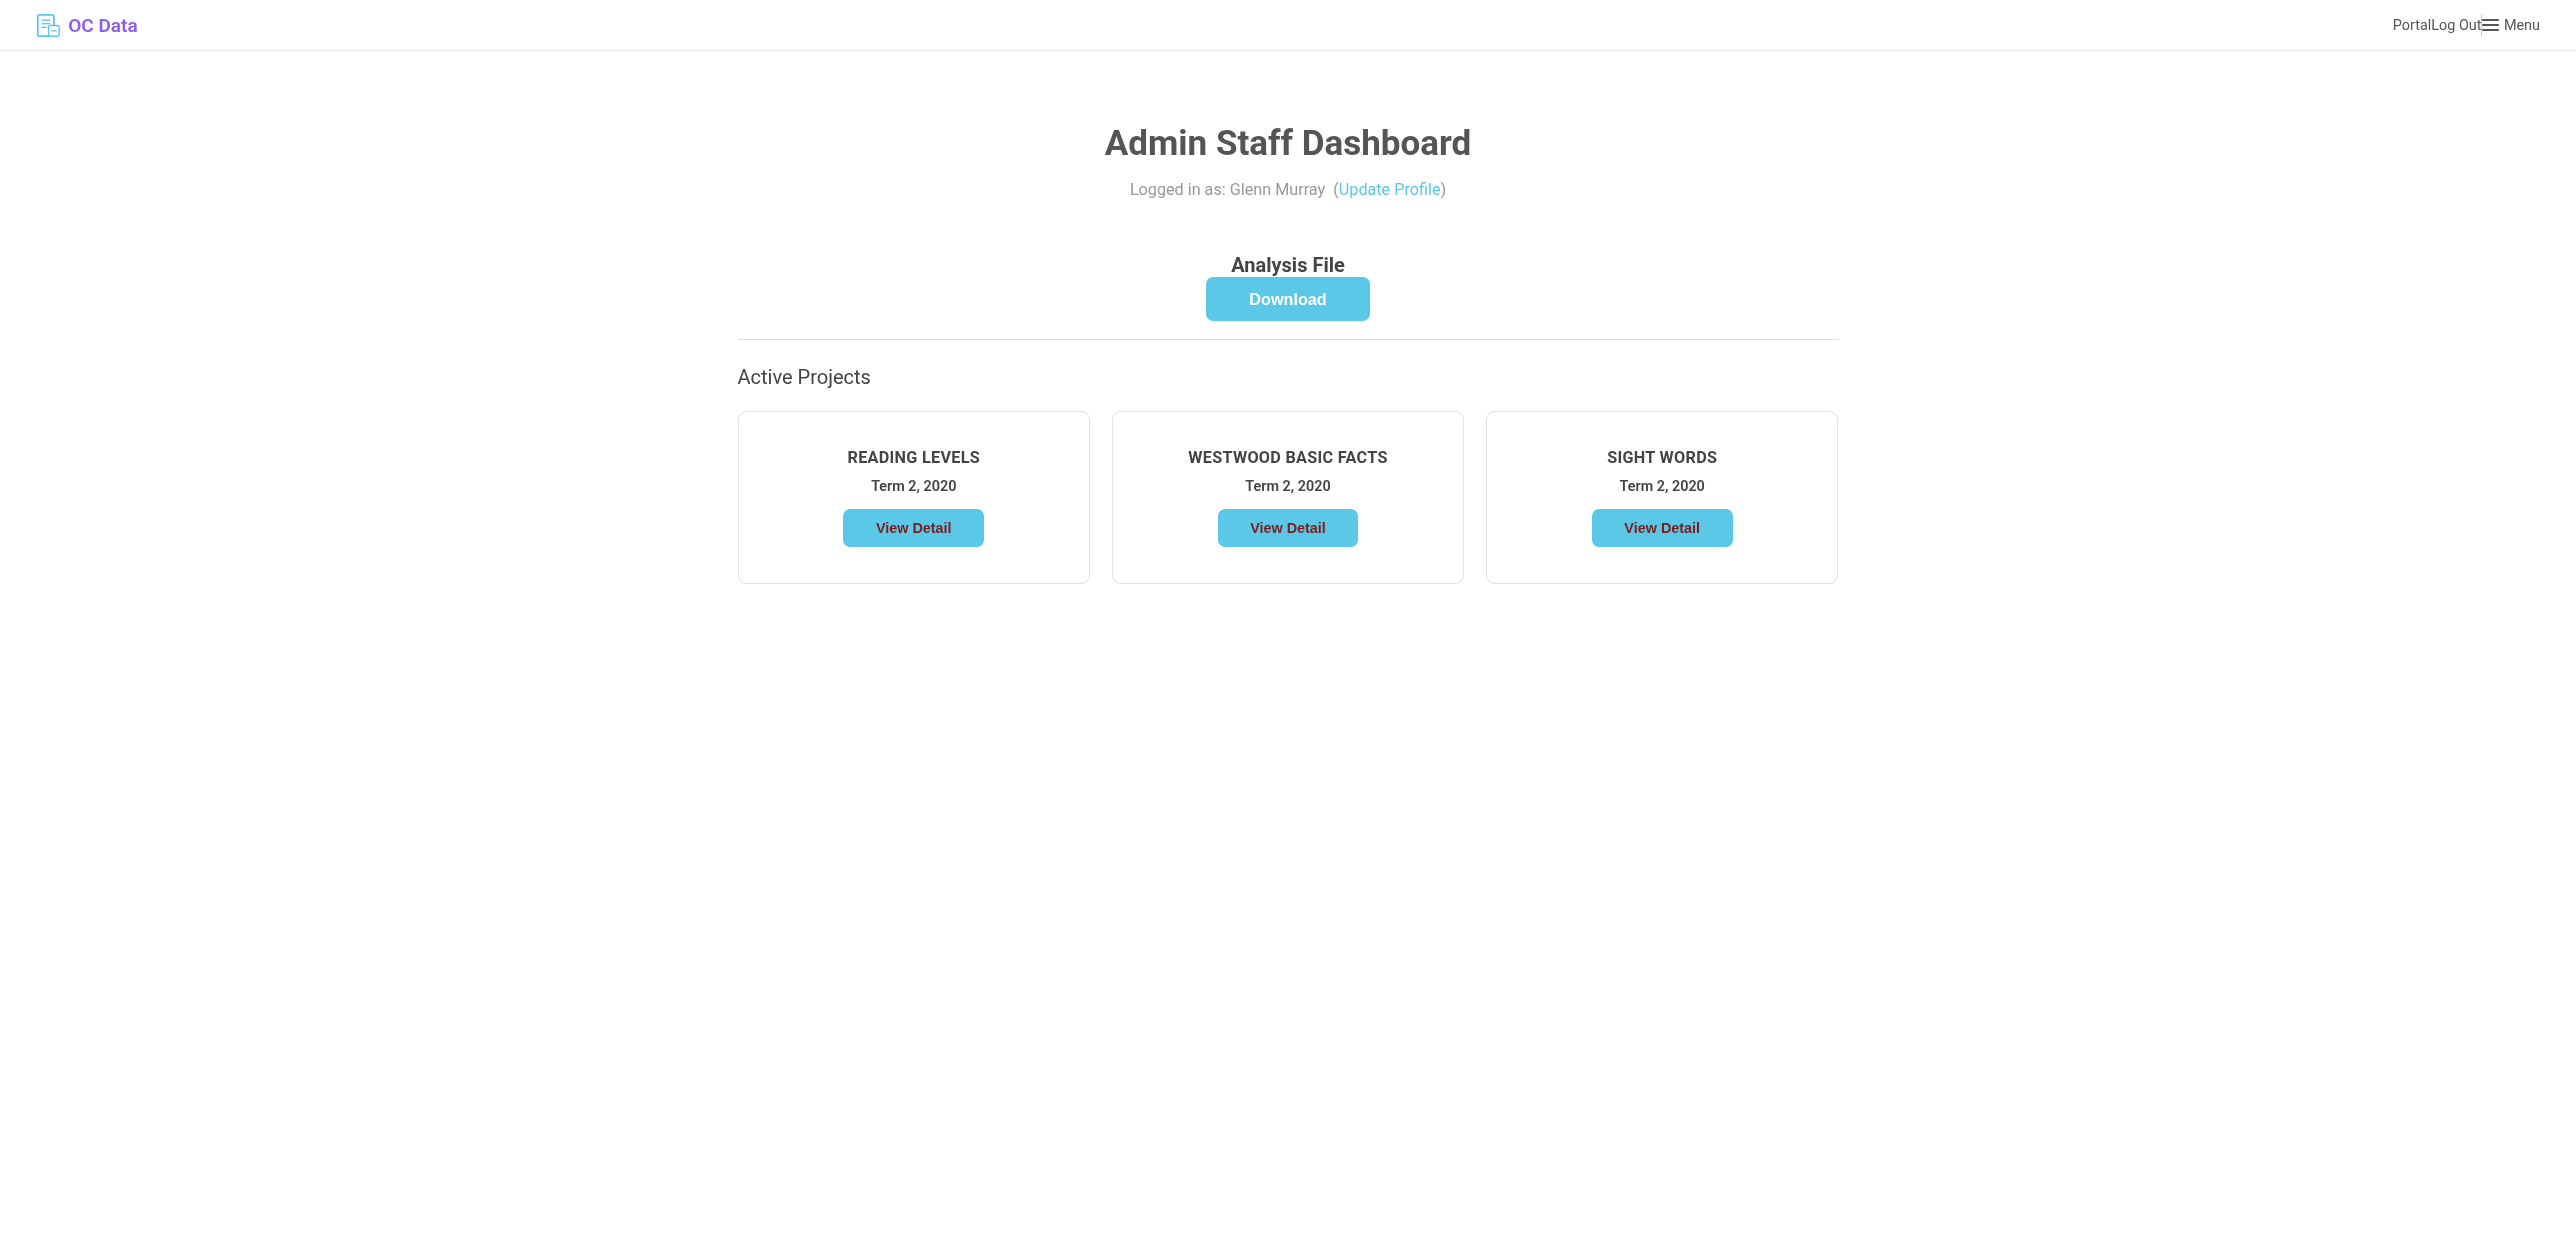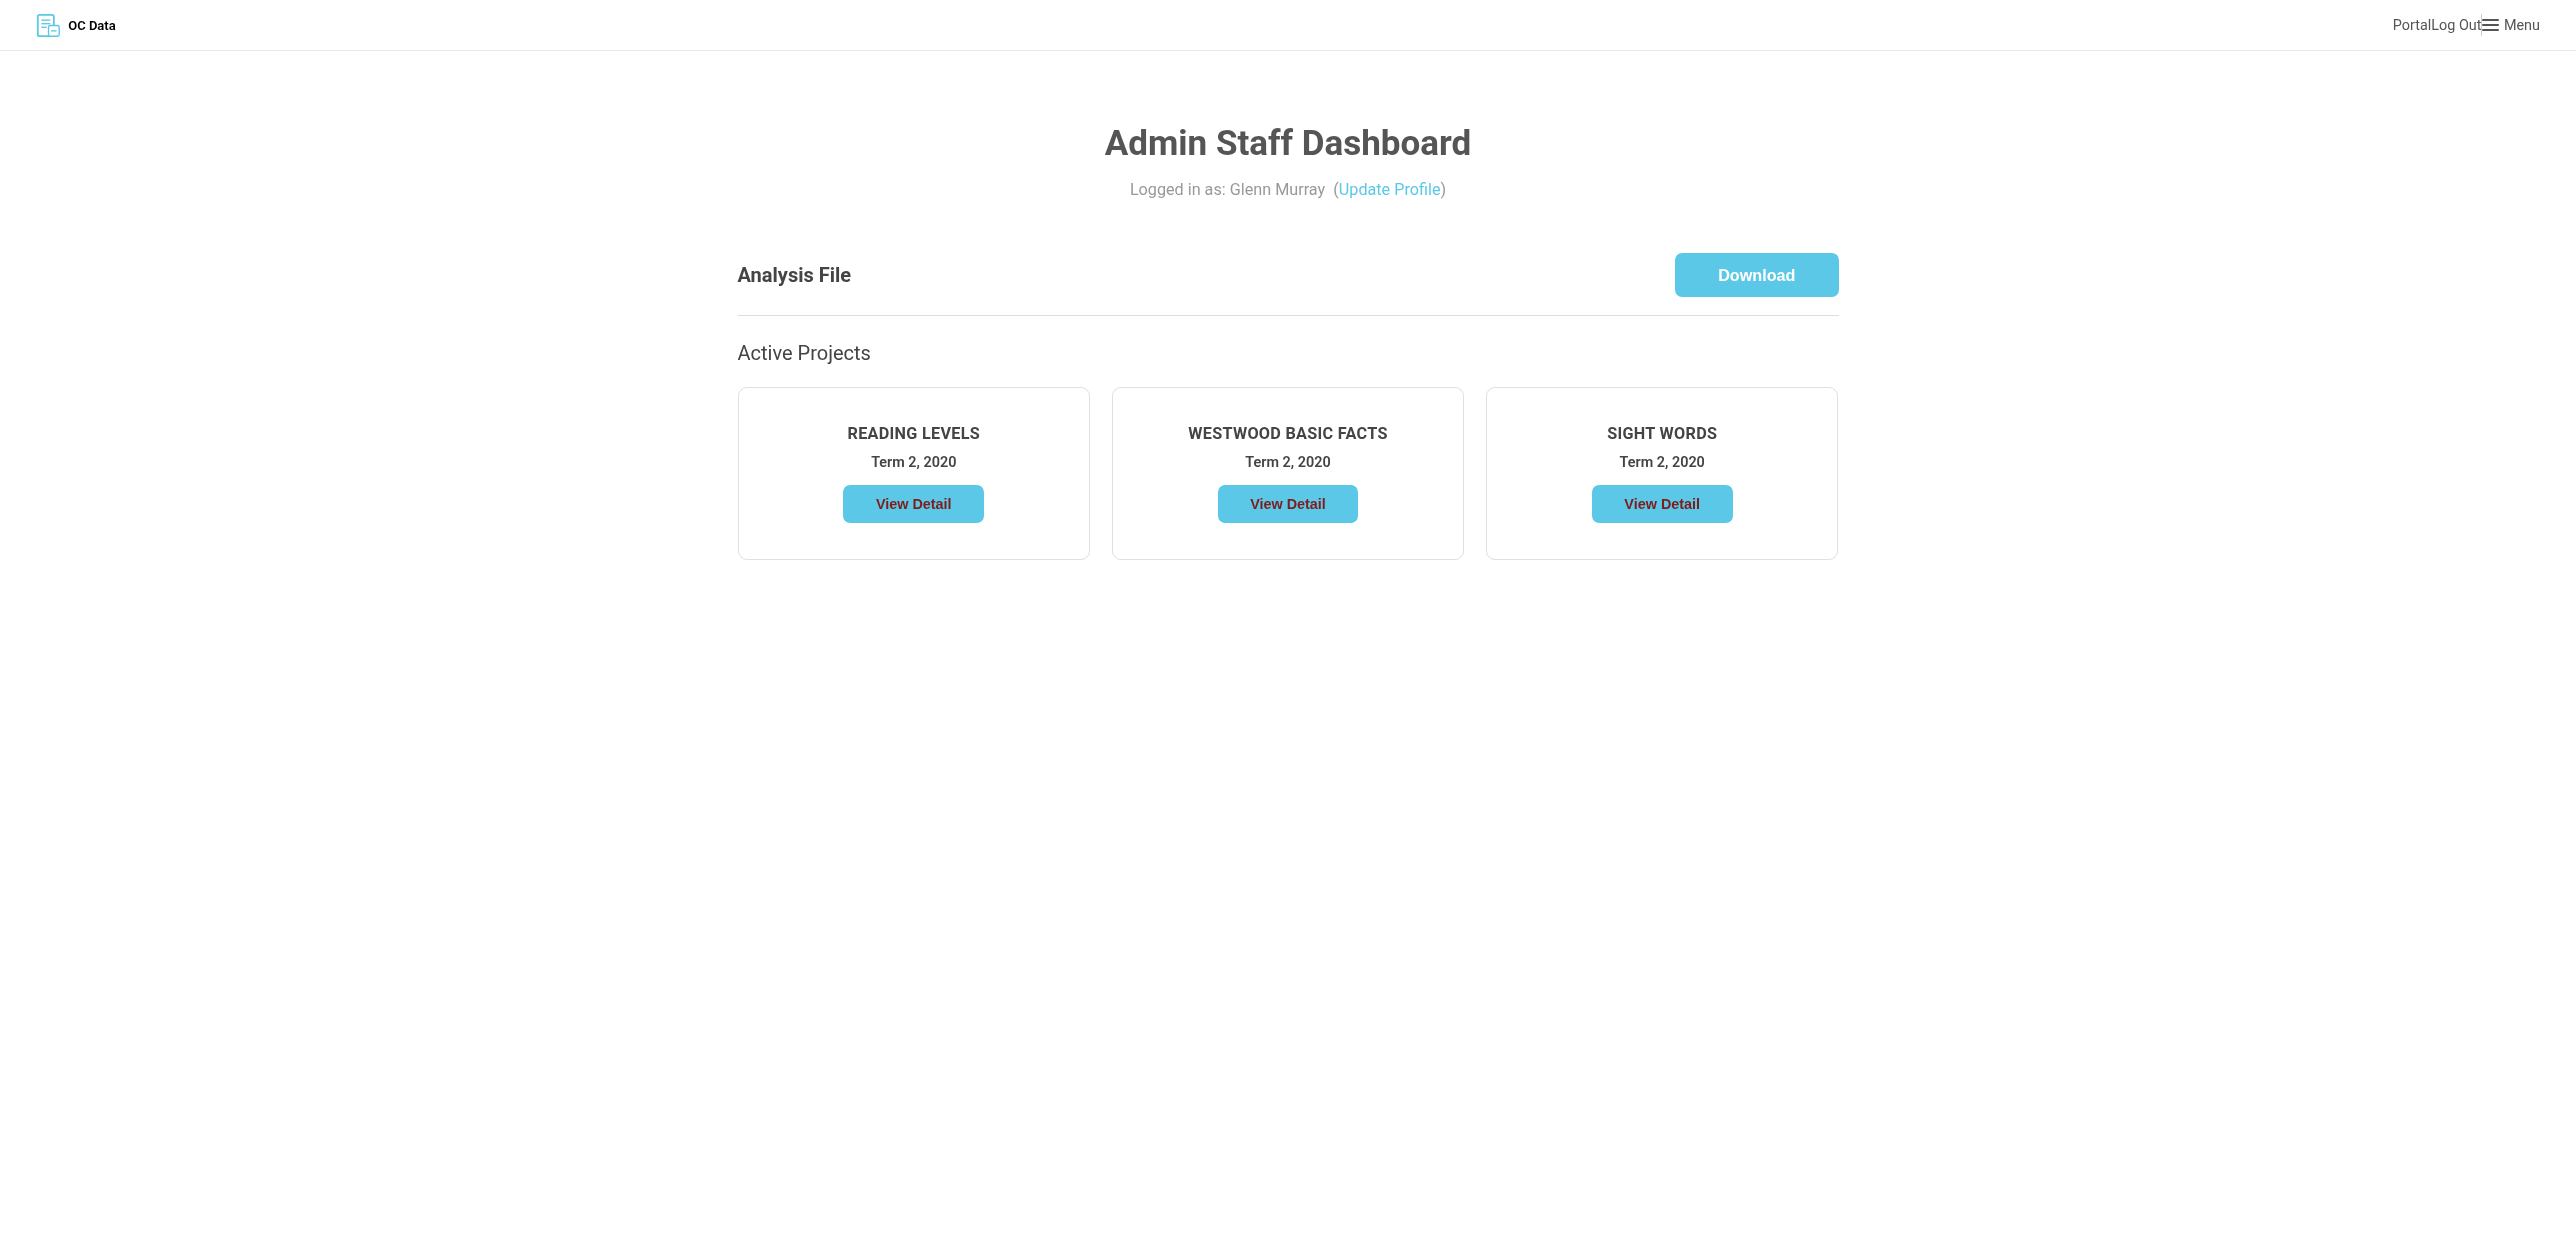--- a/index.html
+++ b/index.html
@@ -23,23 +23,23 @@
       padding: 0 36px;
       height: 51px;
       border-bottom: 0.9px solid #e8e8e8;
       background: #fff;
     }
 
     .nav-logo {
       display: flex;
       align-items: center;
       gap: 7.2px;
-      font-size: 13px;
-      font-weight: 600;
-      color: #000000;
+      font-size: 19px;
+      font-weight: 600;
+      color: #8b5cf6;
     }
 
     .nav-logo-icon {
       width: 25px;
       height: 25px;
       color: #5bc8e8;
     }
 
     .nav-right {
       display: flex;
@@ -98,20 +98,21 @@
       padding: 0 36px 54px;
     }
 
     
     .analysis-section {
       display: flex;
       align-items: center;
       justify-content: space-between;
       margin-bottom: 0;
       padding-bottom: 18px;
+      flex-direction: column;
     }
 
     .analysis-title {
       font-size: 20px;
       font-weight: 700;
       color: #444;
     }
 
     .btn-download {
       background: #5bc8e8;

